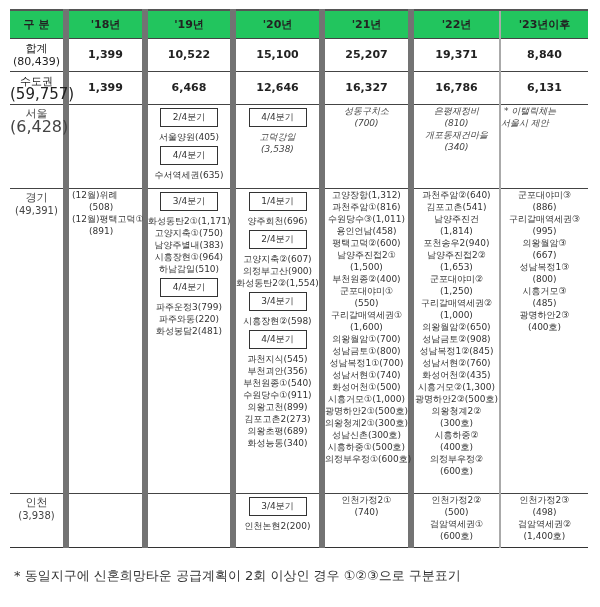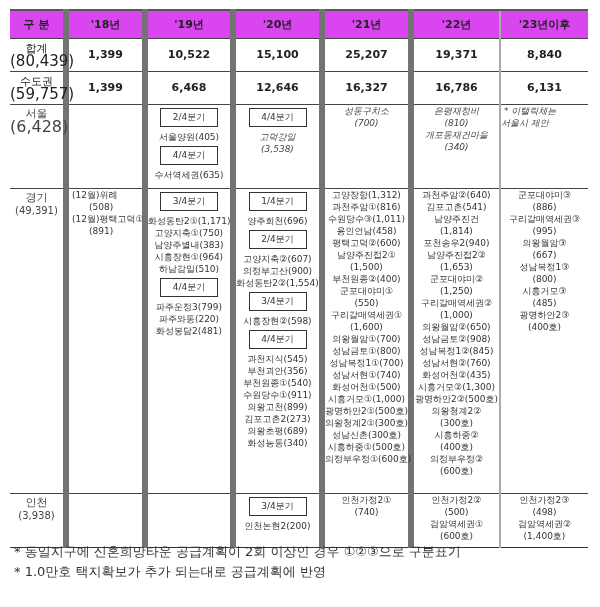--- a/index.html
+++ b/index.html
@@ -2,35 +2,35 @@
 <html><head>
 <meta charset="utf-8">
 <style>
   html, body { margin:0; padding:0; background:#ffffff; }
   body { width:600px; height:607px; position:relative; overflow:hidden;
          font-family:"DejaVu Sans", "Liberation Sans", sans-serif; color:#333; }
   table.plan { position:absolute; left:10px; top:9px; width:578px; border-collapse:collapse; table-layout:fixed; }
   table.plan td, table.plan th { border-left:6px solid #737373; border-right:1px solid #888; padding:0; text-align:center; vertical-align:middle; font-size:9px; line-height:12px; }
   table.plan tr > :first-child { border-left:none; }
   table.plan tr > :last-child { border-right:none; }
-  table.plan thead th { background:#d946ef; height:27px; font-size:11px; font-weight:bold; color:#222; border-top:2px solid #555; border-bottom:1px solid #444; }
+  table.plan thead th { background:#22c55e; height:27px; font-size:11px; font-weight:bold; color:#222; border-top:2px solid #555; border-bottom:1px solid #444; }
   tr.sum td { height:32px; border-bottom:1px solid #444; font-size:11px; font-weight:bold; color:#222; }
   tr.sum td.label { font-weight:normal; font-size:11px; line-height:13px; }
   tr.region td { vertical-align:top; border-bottom:1px solid #444; }
   tr.region td.label { font-size:11px; line-height:13px; padding-top:2px; color:#444; }
   tr.seoul td { height:81px; }
   tr.gg td { height:302px; }
   tr.ic td { height:51px; }
   tr.ic td { border-bottom:1.5px solid #333; }
   .q { display:inline-block; border:1px solid #333; width:56px; height:17px; line-height:17px; font-size:9px; margin:3px 0 4px 0; color:#333; }
   .it { display:block; font-size:9px; line-height:12px; white-space:nowrap; }
   .ital { font-style:italic; color:#444; }
   .left { text-align:left; padding-left:3px; }
   .notes { position:absolute; left:14px; top:542px; width:580px; }
-  .note { font-size:13px; line-height:20px; color:#333; white-space:nowrap; }
+  .note { font-size:13px; line-height:20px; color:#333; white-space:nowrap;margin-top:24px; }
   td.c23 { border-left:2px solid #aaa !important; }
   th.c23 { border-left:2px solid #aaa !important; }
 </style>
 </head>
 <body>
 
 <table class="plan">
   <colgroup>
     <col style="width:56px">
       <col style="width:79px">
@@ -48,21 +48,21 @@
       <th>'20년</th>
       <th>'21년</th>
       <th>'22년</th>
       <th class="c23">'23년이후</th>
     </tr>
   </thead>
   <tbody>
     <tr class="sum">
       <td class="label">
         <span class="it" style="font-size:11px;line-height:13px">합계</span>
-        <span class="it" style="font-size:15px;line-height:13px">(80,439)</span>
+        <span class="it" style="font-size:11px;line-height:13px">(80,439)</span>
       </td>
       <td>1,399</td>
       <td>10,522</td>
       <td>15,100</td>
       <td>25,207</td>
       <td>19,371</td>
       <td class="c23">8,840</td>
     </tr>
     <tr class="sum">
       <td class="label">

